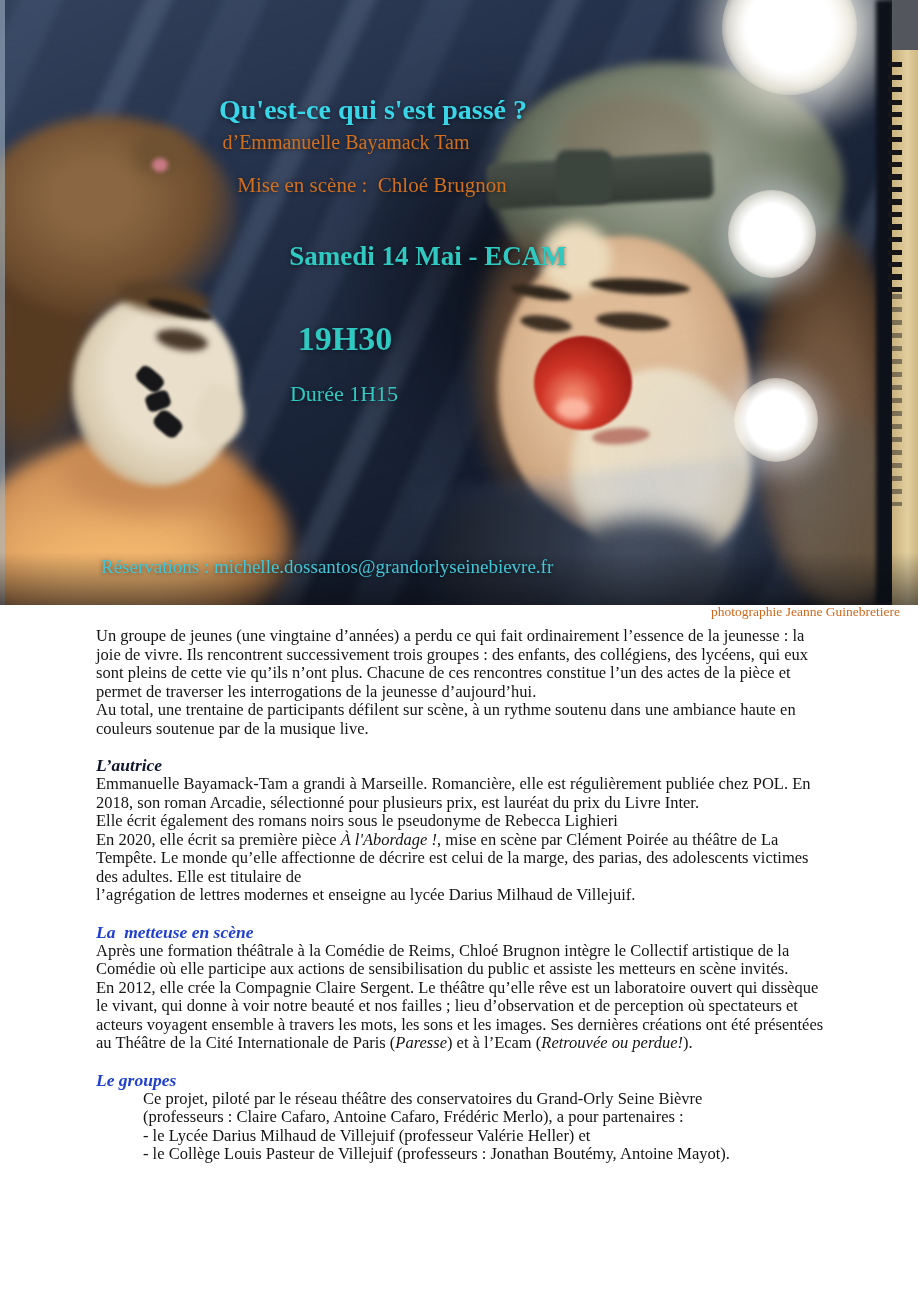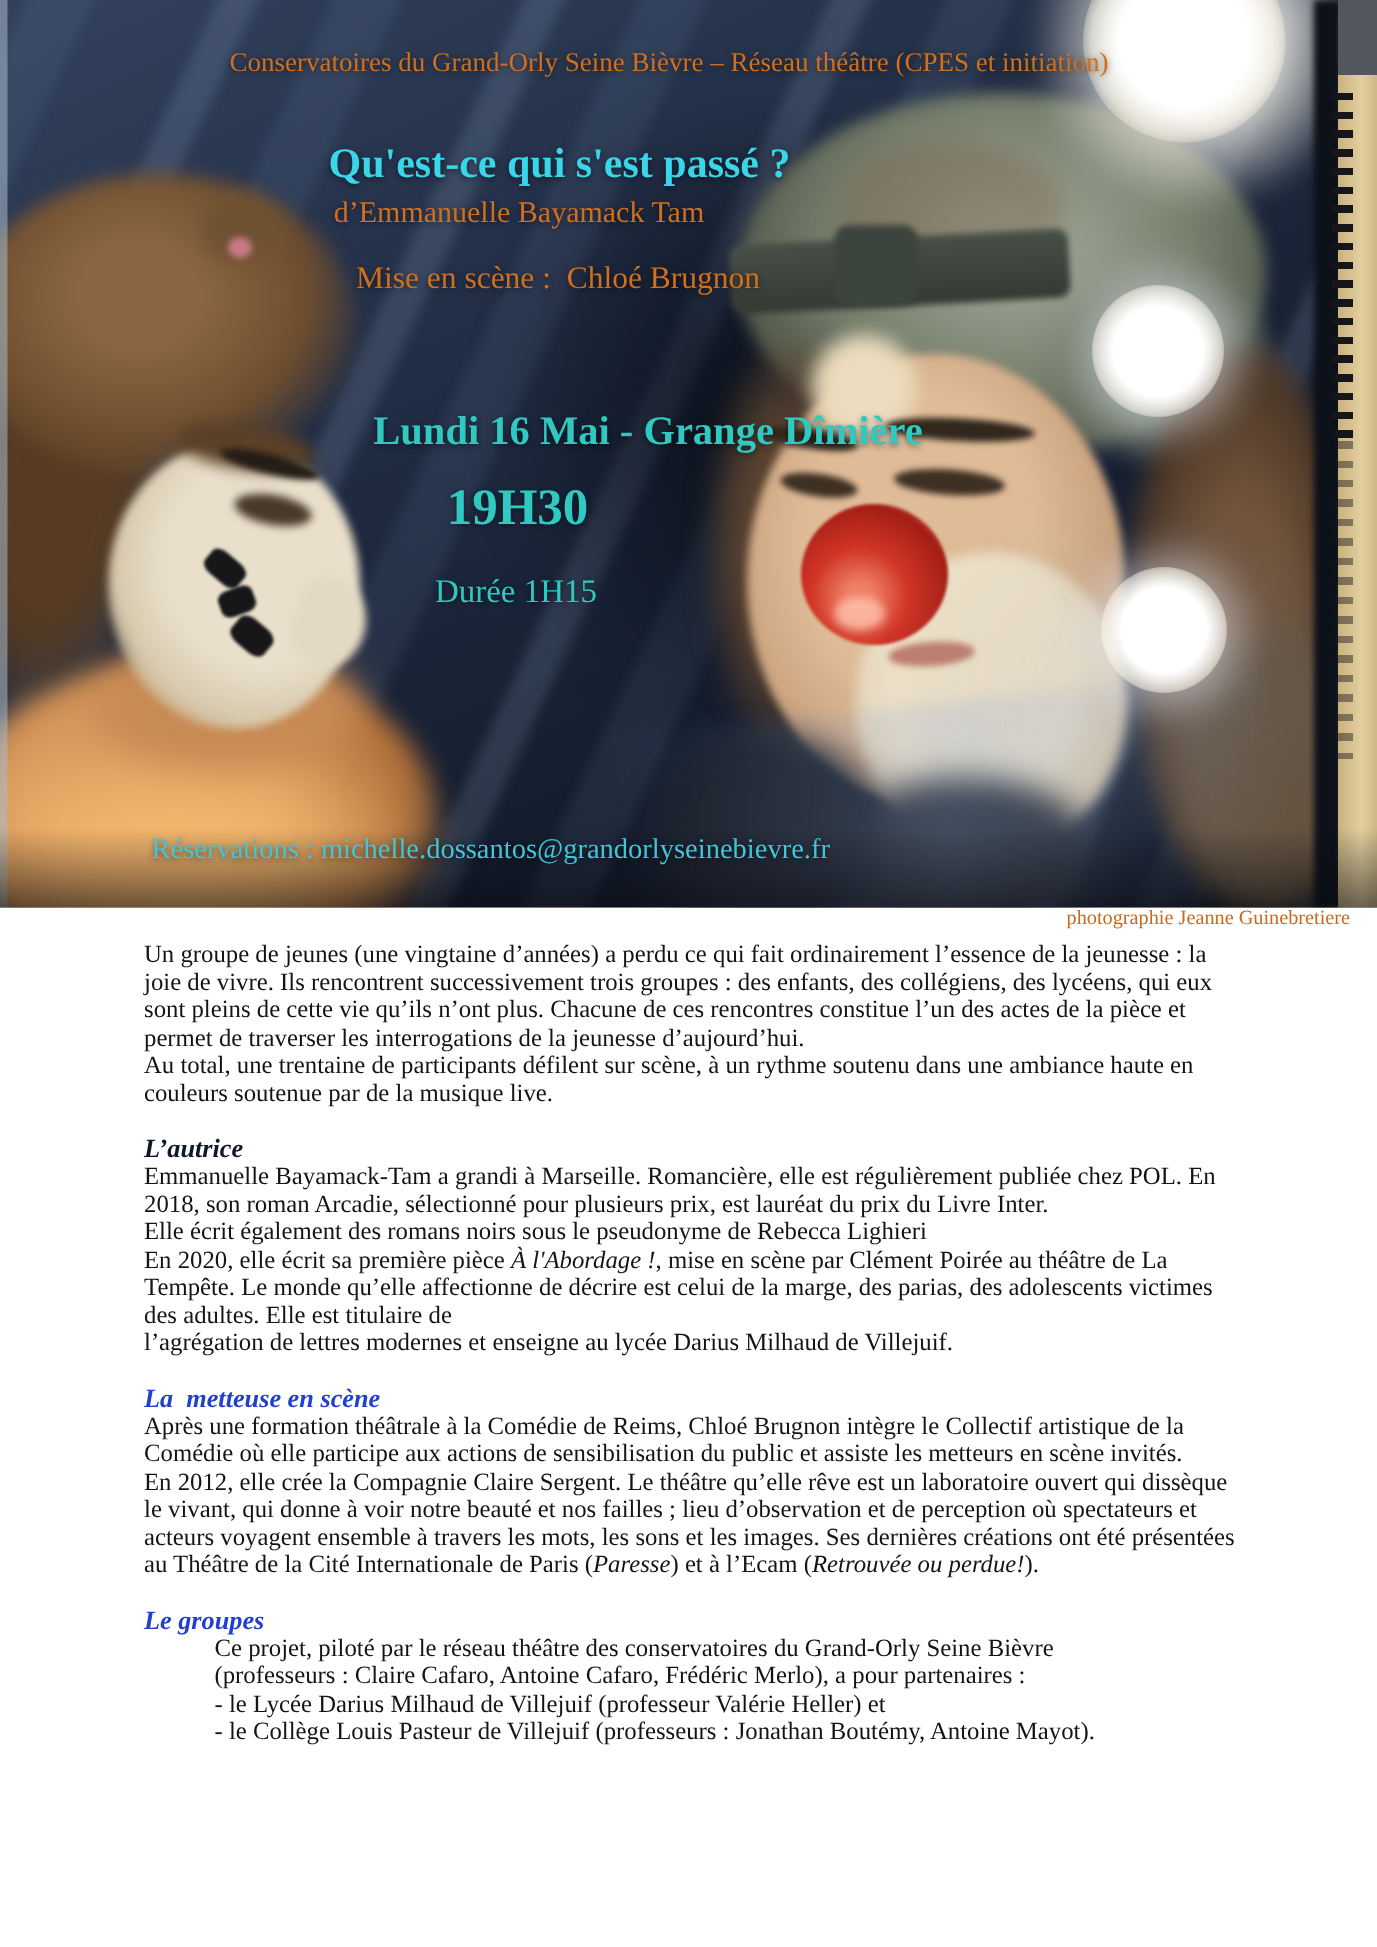--- a/index.html
+++ b/index.html
@@ -200,25 +200,24 @@
     <div class="ly light3"></div>
 
     <div class="ly strip-gap"></div>
     <div class="ly strip-top"></div>
     <div class="ly strip"></div>
     <div class="ly dashes1"></div>
     <div class="ly dashes2"></div>
     <div class="ly leftedge"></div>
     <div class="ly bottomband"></div>
 
-    <div class="ov center org1" style="color: rgb(208, 111, 30);">Conservatoires du Grand-Orly Seine Bièvre – Réseau théâtre (CPES et initiation)</div>
     <div class="ov center title" style="color: rgb(56, 214, 232);">Qu'est-ce qui s'est passé ?</div>
     <div class="ov center author" style="color: rgb(208, 111, 30);">d’Emmanuelle Bayamack Tam</div>
     <div class="ov center director" style="color: rgb(208, 111, 30);">Mise en scène :  Chloé Brugnon</div>
-    <div class="ov center date2" style="color: rgb(47, 201, 193);">Lundi 16 Mai - Grange Dîmière</div>
+    <div class="ov center date1" style="color: rgb(47, 201, 193);">Samedi 14 Mai - ECAM</div>
     <div class="ov center time" style="color: rgb(47, 201, 193);">19H30</div>
     <div class="ov center duration" style="color: rgb(47, 201, 193);">Durée 1H15</div>
     <div class="ov reservation" style="color: rgb(65, 198, 216);">Réservations : michelle.dossantos@grandorlyseinebievre.fr</div>
   </div>
 
   <div class="credit" style="color: rgb(205, 104, 27);">photographie  Jeanne Guinebretiere</div>
 
   <div class="content">
       <section class="txt-section">
         <div class="sec-body">

